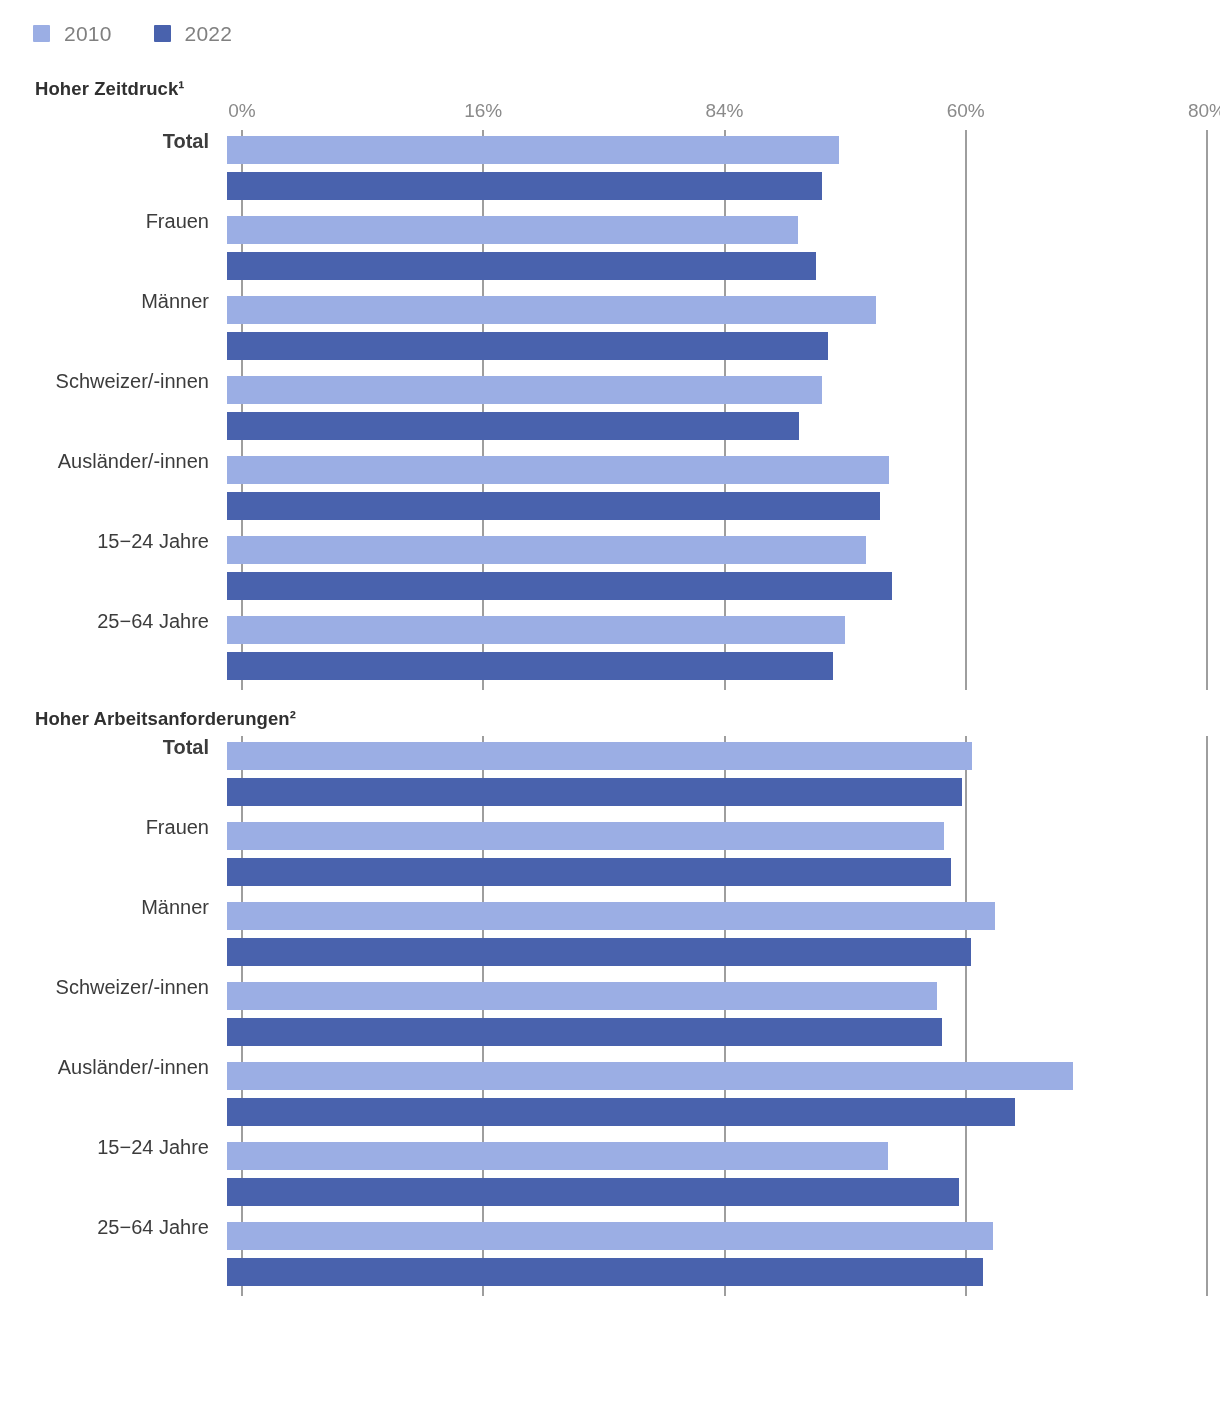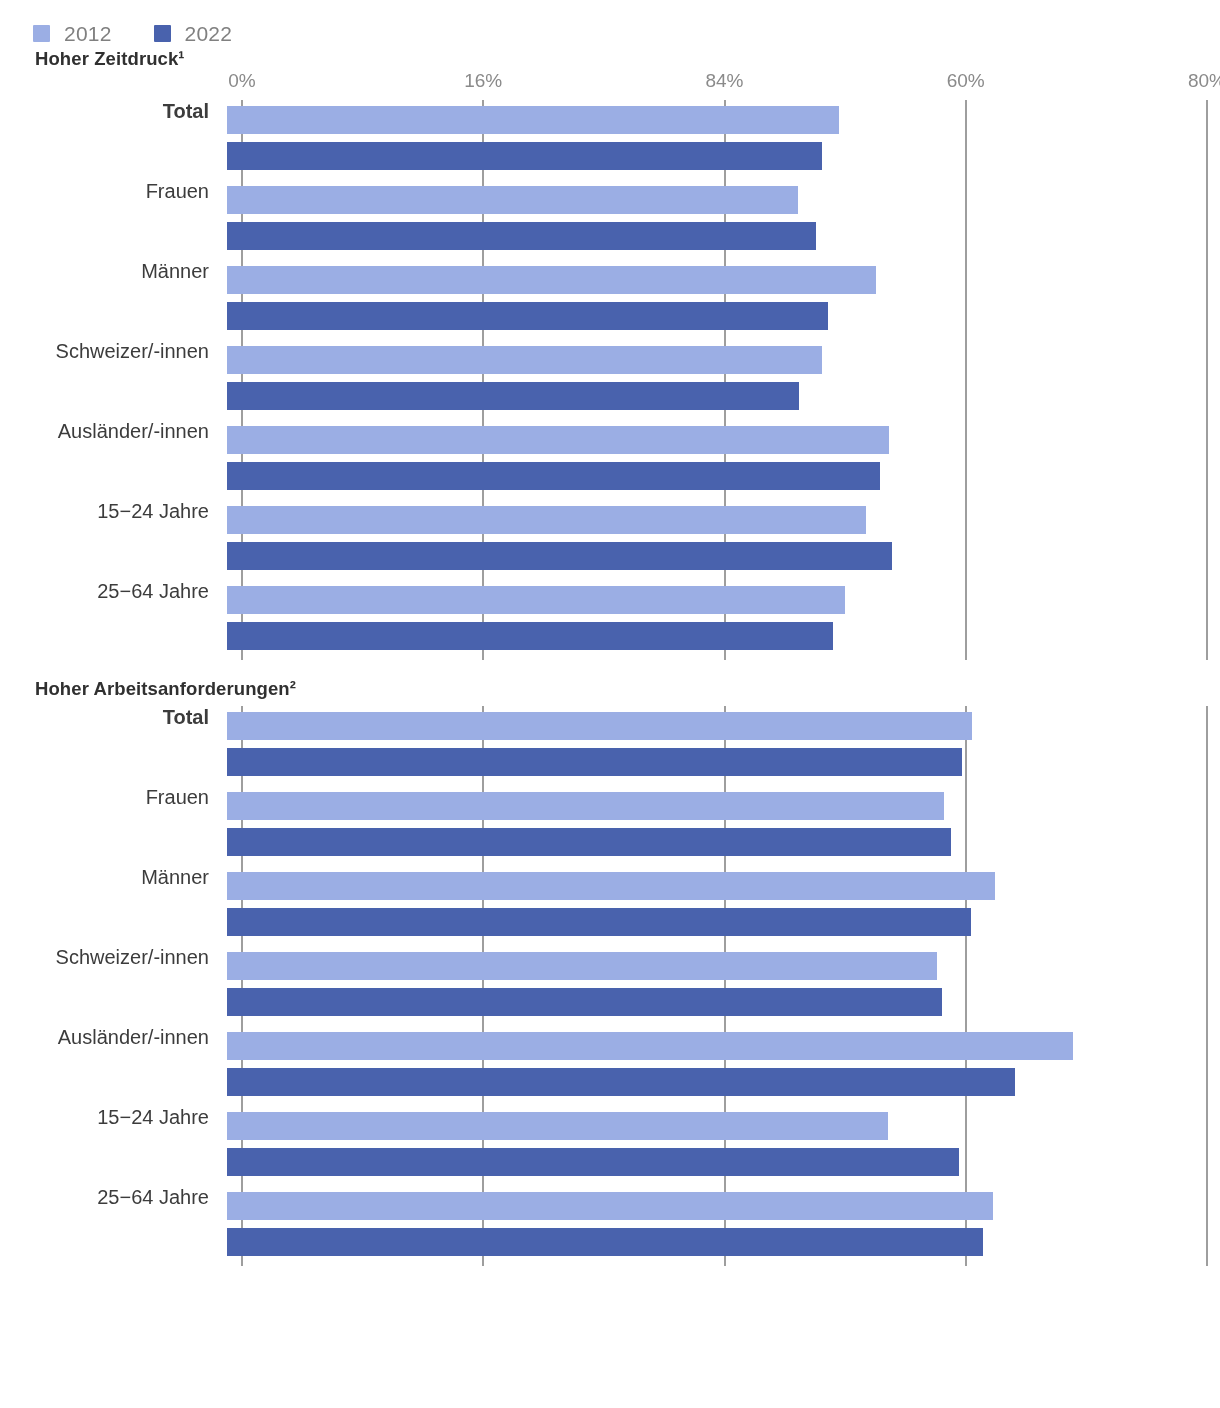--- a/index.html
+++ b/index.html
@@ -105,29 +105,29 @@
   }
   .bar.series-0 { top: 4px; }
   .bar.series-1 { top: 40px; }
 </style>
 </head>
 <body>
 
 <div class="legend">
   <div class="legend-item">
     <span class="legend-swatch" style="background: rgb(155, 174, 228);"></span>
-    <span class="legend-label">2012</span>
+    <span class="legend-label">2010</span>
   </div>
   <div class="legend-item">
     <span class="legend-swatch" style="background: rgb(73, 98, 173);"></span>
     <span class="legend-label">2022</span>
   </div>
 </div>
 
-<div class="chart-block" style="">
+<div class="chart-block" style="margin-top: 30px;">
   <h2 class="chart-title">Hoher Zeitdruck¹</h2>
   <div class="plot">
     <div class="axis-ticklabels" style="height:30px;">
         <span class="tick-label" style="left: 242px;">0%</span>
         <span class="tick-label" style="left: 483.25px;">16%</span>
         <span class="tick-label" style="left: 724.5px;">84%</span>
         <span class="tick-label" style="left: 965.75px;">60%</span>
         <span class="tick-label" style="left: 1207px;">80%</span>
       </div>
     <div class="grid-area" style="height: 560px;">

